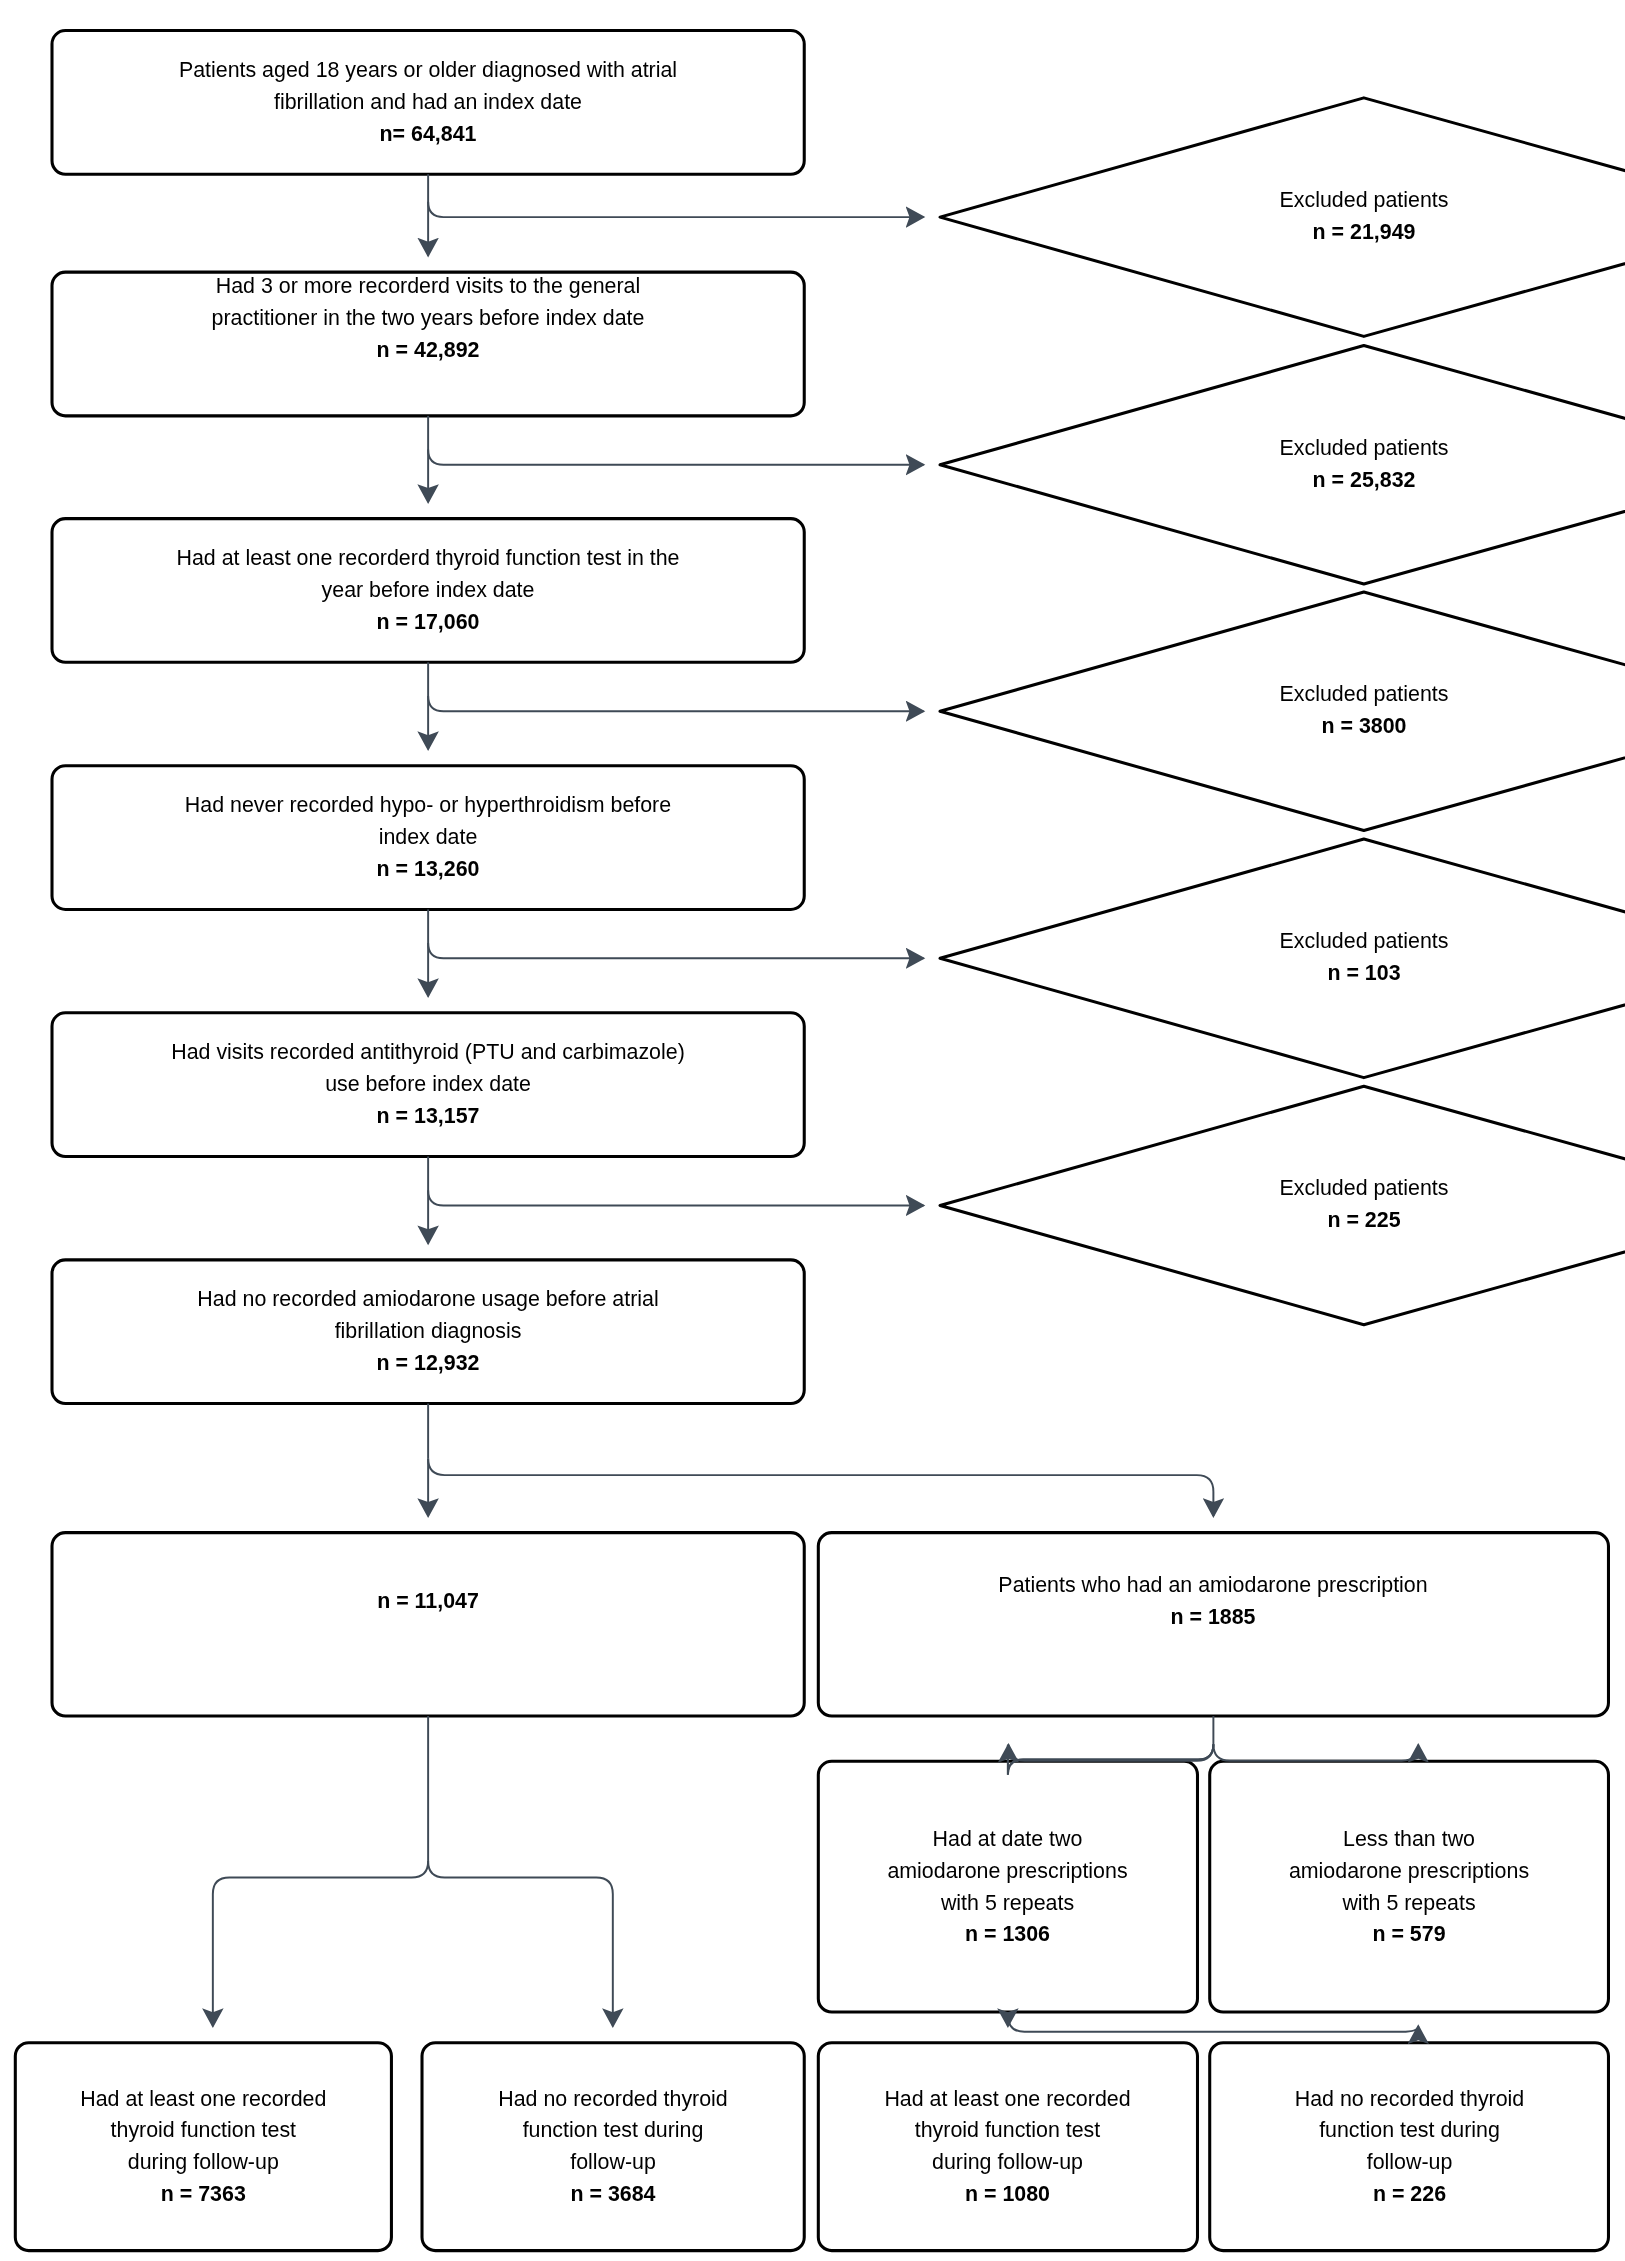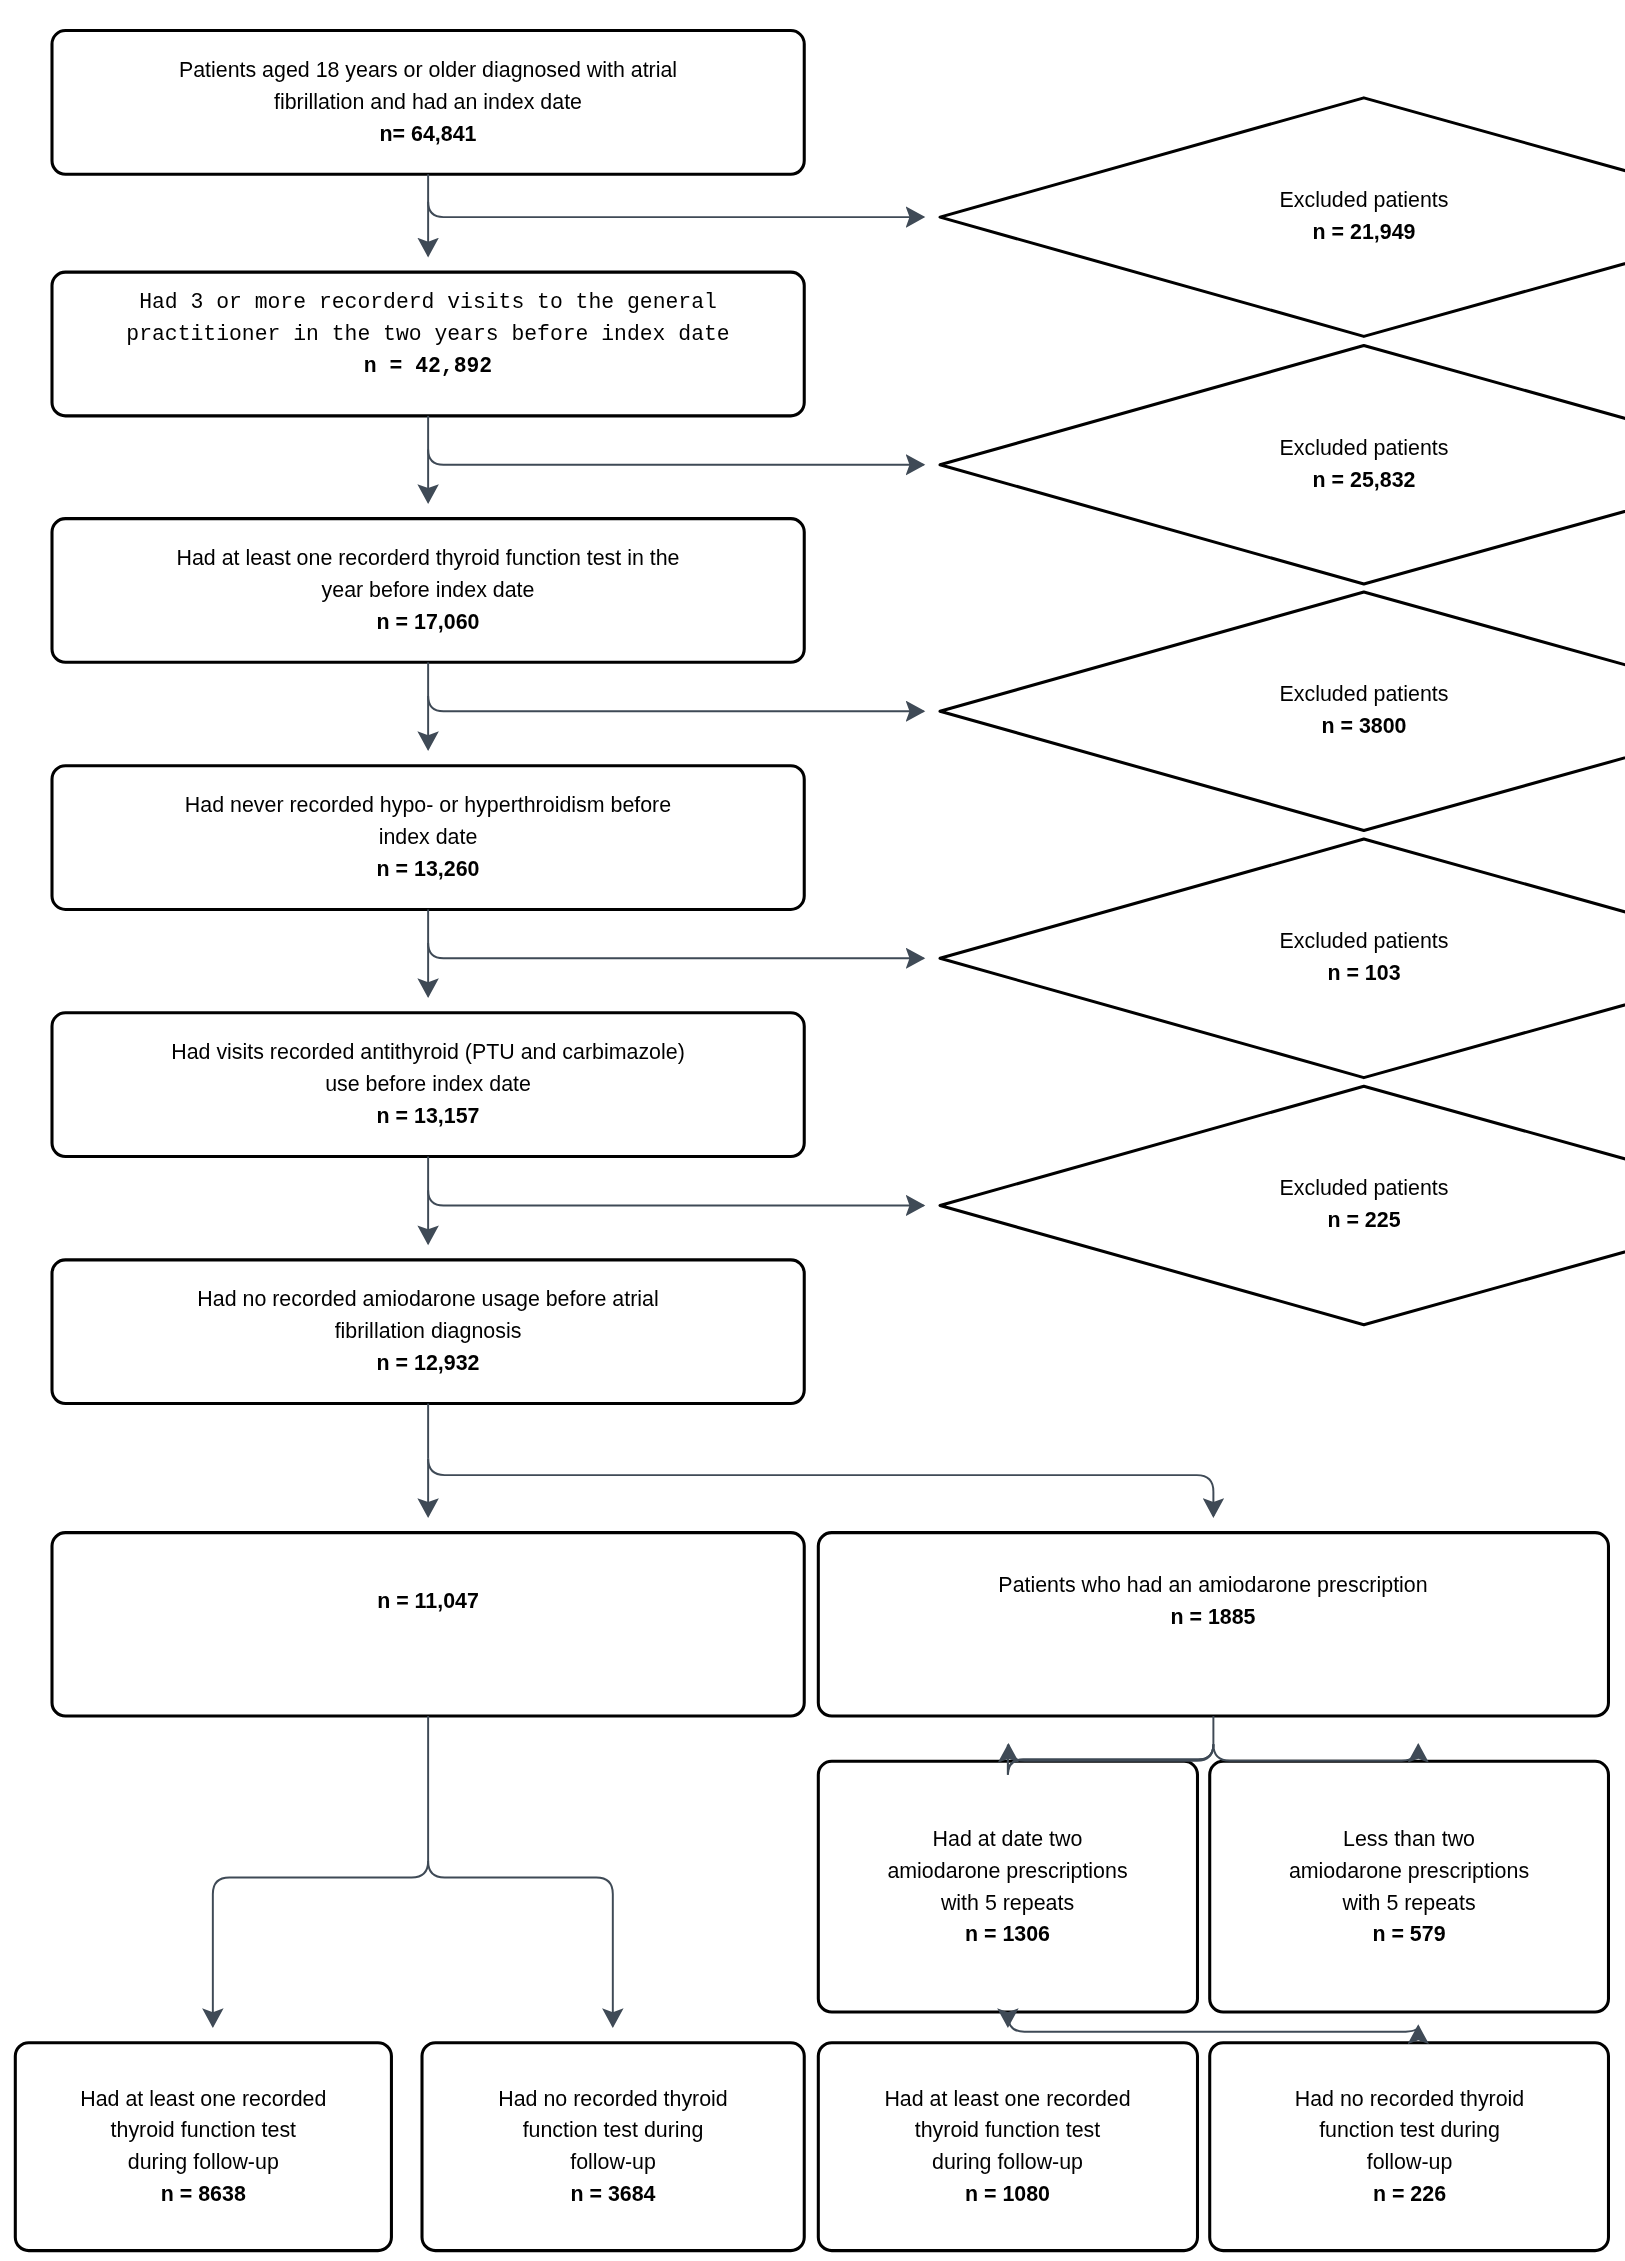--- a/index.html
+++ b/index.html
@@ -149,21 +149,21 @@
   </svg>
 
   <div class="label-layer">
 
     <div class="node-label" style="left:58px; top:31px; width:740px; height:144px;">
       <div class="text-line">Patients aged 18 years or older diagnosed with atrial</div>
       <div class="text-line">fibrillation and had an index date</div>
       <div class="count">n= 64,841</div>
     </div>
 
-    <div class="node-label" style="left:58px; top:272px; width:740px; height:126px;font-family:Liberation Mono, monospace;">
+    <div class="node-label" style="left:58px; top:256px; width:740px; height:126px;">
       <div class="text-line">Had 3 or more recorderd visits to the general</div>
       <div class="text-line">practitioner in the two years before index date</div>
       <div class="count">n = 42,892</div>
     </div>
 
     <div class="node-label" style="left:58px; top:519px; width:740px; height:144px;">
       <div class="text-line">Had at least one recorderd thyroid function test in the</div>
       <div class="text-line">year before index date</div>
       <div class="count">n = 17,060</div>
     </div>
@@ -231,21 +231,21 @@
       <div class="text-line">Less than two</div>
       <div class="text-line">amiodarone prescriptions</div>
       <div class="text-line">with 5 repeats</div>
       <div class="count">n = 579</div>
     </div>
 
     <div class="node-label" style="left:18.3px; top:2043px; width:370px; height:208px;">
       <div class="text-line">Had at least one recorded</div>
       <div class="text-line">thyroid function test</div>
       <div class="text-line">during follow-up</div>
-      <div class="count">n = 8638</div>
+      <div class="count">n = 7363</div>
     </div>
 
     <div class="node-label" style="left:425px; top:2043px; width:376px; height:208px;">
       <div class="text-line">Had no recorded thyroid</div>
       <div class="text-line">function test during</div>
       <div class="text-line">follow-up</div>
       <div class="count">n = 3684</div>
     </div>
 
     <div class="node-label" style="left:821px; top:2043px; width:373px; height:208px;">

